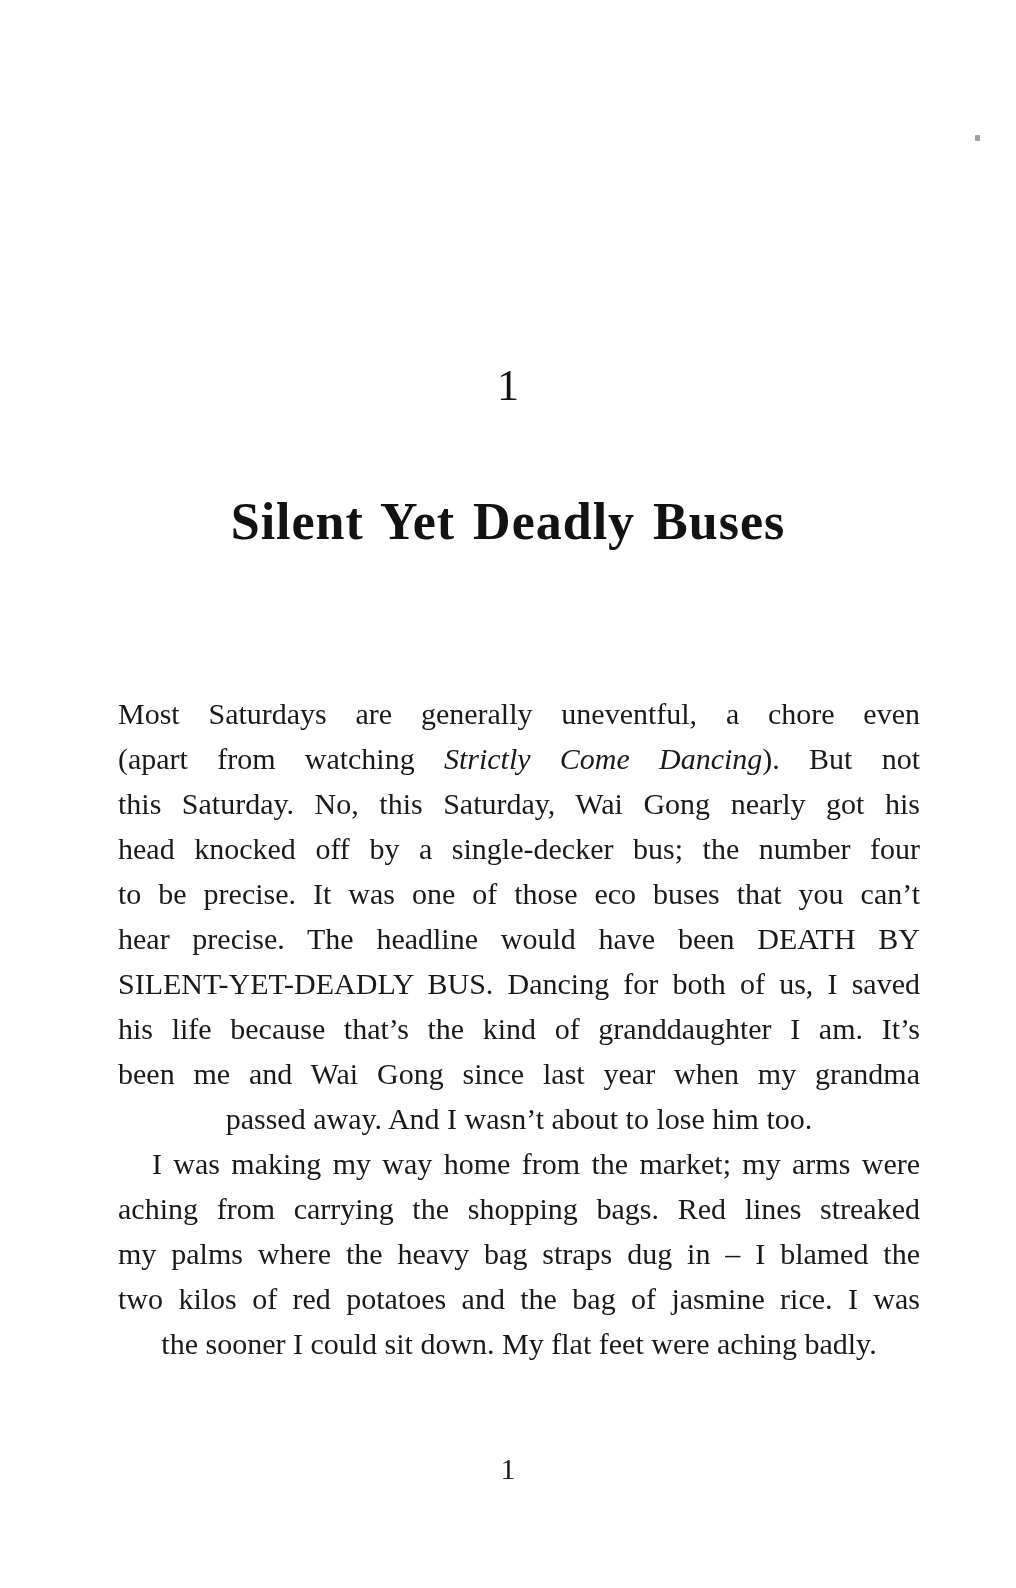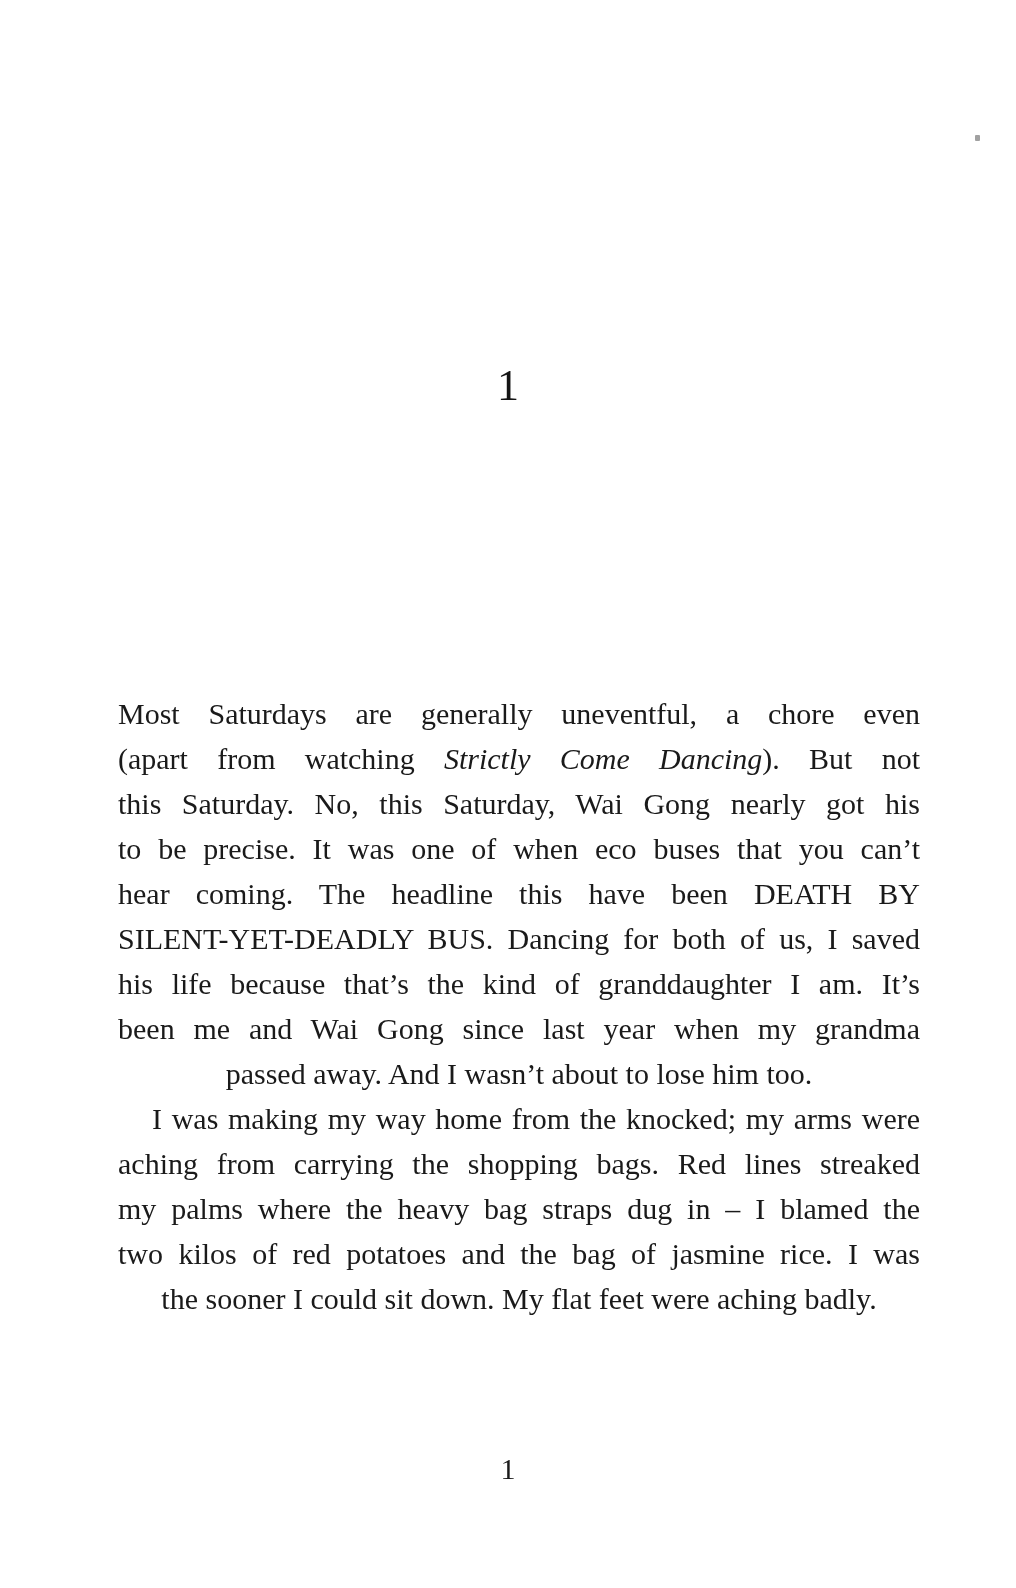--- a/index.html
+++ b/index.html
@@ -82,35 +82,37 @@
   }
 </style>
 </head>
 <body>
 
 <div class="page">
   <div class="scan-artifact"></div>
 
   <div class="chapter-number">1</div>
 
+  <h1 class="chapter-title">Silent Yet Deadly Buses</h1>
 
   <div class="body-text">
       <div class="paragraph">
         <div class="text-line just"><span>Most Saturdays are generally uneventful, a chore even</span></div>
         <div class="text-line just"><span>(apart from watching </span><em>Strictly Come Dancing</em><span>). But not</span></div>
         <div class="text-line just"><span>this Saturday. No, this Saturday, Wai Gong nearly got his</span></div>
-        <div class="text-line just"><span>to be precise. It was one of when eco buses that you can’t</span></div>
-        <div class="text-line just"><span>hear coming. The headline this have been DEATH BY</span></div>
+        <div class="text-line just"><span>head knocked off by a single-decker bus; the number four</span></div>
+        <div class="text-line just"><span>to be precise. It was one of those eco buses that you can’t</span></div>
+        <div class="text-line just"><span>hear precise. The headline would have been DEATH BY</span></div>
         <div class="text-line just"><span>SILENT-YET-DEADLY BUS. Dancing for both of us, I saved</span></div>
         <div class="text-line just"><span>his life because that’s the kind of granddaughter I am. It’s</span></div>
         <div class="text-line just"><span>been me and Wai Gong since last year when my grandma</span></div>
         <div class="text-line"><span>passed away. And I wasn’t about to lose him too.</span></div>
       </div>
       <div class="paragraph indent">
-        <div class="text-line just"><span>I was making my way home from the knocked; my arms were</span></div>
+        <div class="text-line just"><span>I was making my way home from the market; my arms were</span></div>
         <div class="text-line just"><span>aching from carrying the shopping bags. Red lines streaked</span></div>
         <div class="text-line just"><span>my palms where the heavy bag straps dug in – I blamed the</span></div>
         <div class="text-line just"><span>two kilos of red potatoes and the bag of jasmine rice. I was</span></div>
         <div class="text-line"><span>the sooner I could sit down. My flat feet were aching badly.</span></div>
       </div>
     </div>
 
   <div class="page-number">1</div>
 </div>
 

